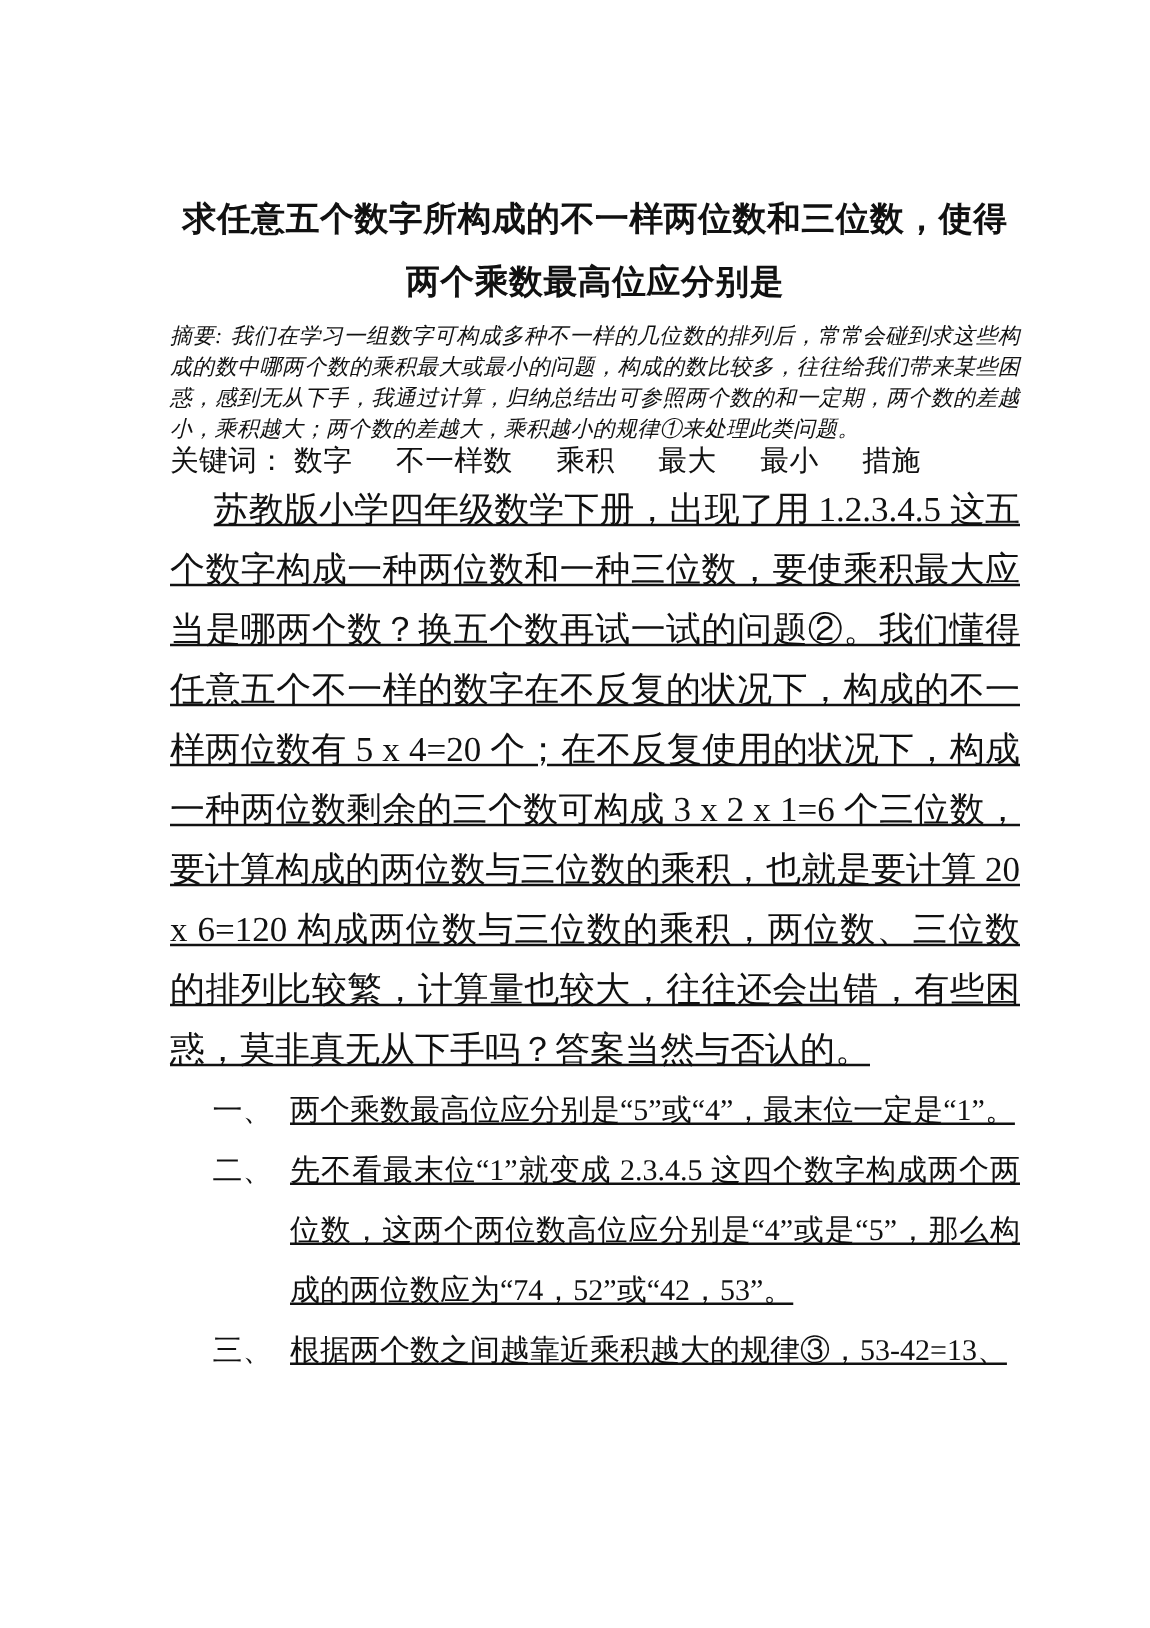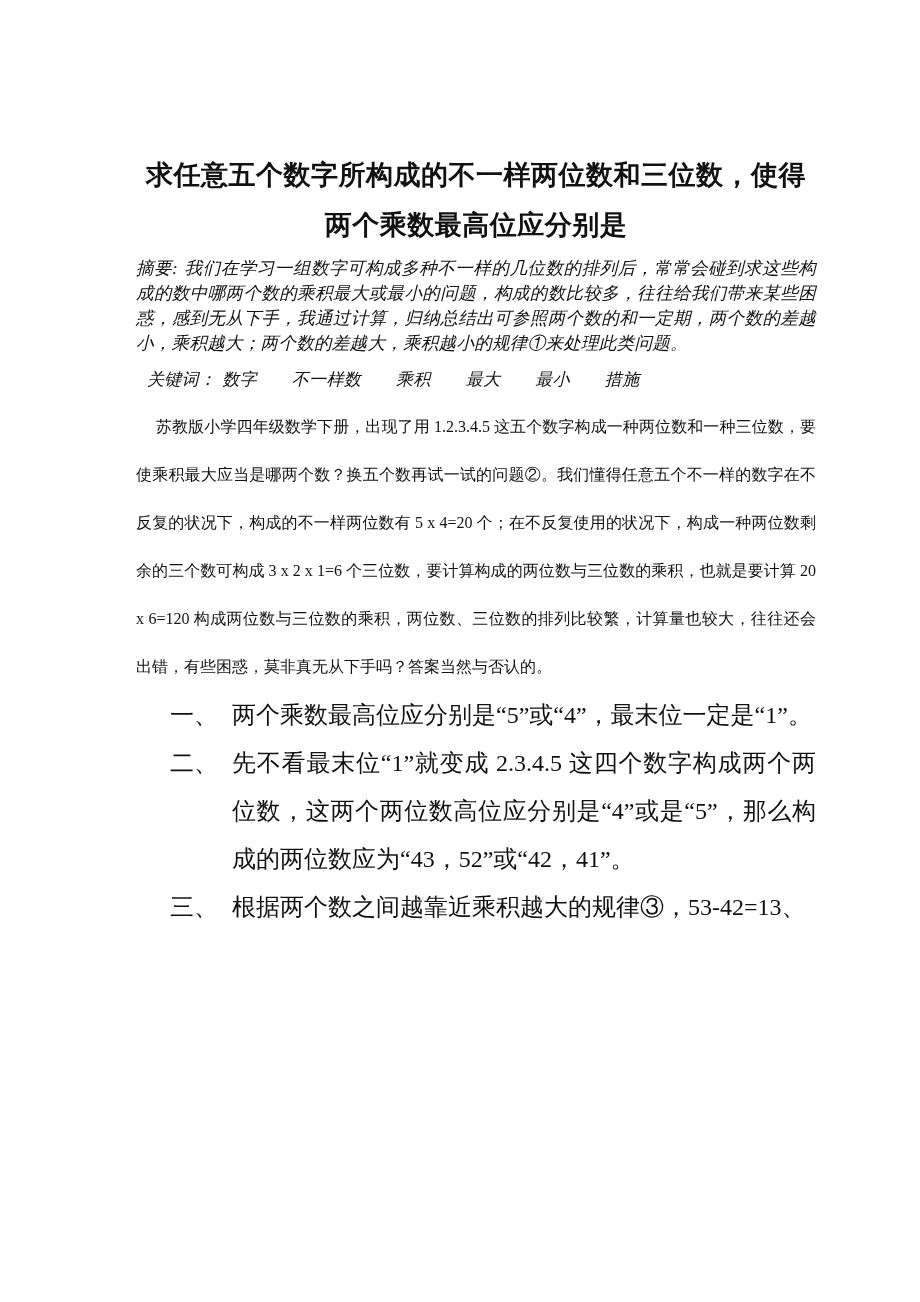--- a/index.html
+++ b/index.html
@@ -31,51 +31,52 @@
   .abstract {
     margin: 6px 0 0 0;
     font-size: 17.5px;
     line-height: 25px;
     text-align: justify;
     font-style: italic;
     letter-spacing: 0.3px;
   }
   .ab-label { margin-right: 0.35em; }
   .keywords {
-    margin: 11px;
-    font-size: 17px;
+    margin: 0;
+    font-size: 23px;
     line-height: 25px;
-    font-style: italic;
     white-space: nowrap;
     letter-spacing: 0.3px;
   }
   .kw-label { margin-right: 6px; }
   .kw { margin-right: 35px; }
   .body-para {
     margin: 0;
-    font-size: 16px;
+    font-size: 28px;
     line-height: 48px;
     text-align: justify;
     text-indent: 1.25em;
+    text-decoration: underline;
   }
   .body-para.first { margin-top: 4px; }
   .num-list {
     margin: 0 0 0 34px;
     font-size: 24px;
     line-height: 48px;
   }
   .list-item { display: flex; }
   .list-marker {
     flex: 0 0 50px;
     margin-right: 12px;
     white-space: nowrap;
   }
   .list-text {
     flex: 1;
     text-align: justify;
+    text-decoration: underline;
   }
 </style>
 </head>
 <body>
 
 <div class="page">
 
   <h1 class="doc-title">
     <span class="t-line">求任意五个数字所构成的不一样两位数和三位数，使得</span>
     <span class="t-line">两个乘数最高位应分别是</span>
@@ -92,21 +93,21 @@
   <p class="body-para first">苏教版小学四年级数学下册，出现了用 1.2.3.4.5 这五个数字构成一种两位数和一种三位数，要使乘积最大应当是哪两个数？换五个数再试一试的问题②。我们懂得任意五个不一样的数字在不反复的状况下，构成的不一样两位数有 5 x 4=20 个；在不反复使用的状况下，构成一种两位数剩余的三个数可构成 3 x 2 x 1=6 个三位数，要计算构成的两位数与三位数的乘积，也就是要计算 20 x 6=120 构成两位数与三位数的乘积，两位数、三位数的排列比较繁，计算量也较大，往往还会出错，有些困惑，莫非真无从下手吗？答案当然与否认的。</p>
 
 
   <div class="num-list">
     <div class="list-item">
       <span class="list-marker">一、</span>
       <span class="list-text">两个乘数最高位应分别是“5”或“4”，最末位一定是“1”。</span>
     </div>
     <div class="list-item">
       <span class="list-marker">二、</span>
-      <span class="list-text">先不看最末位“1”就变成 2.3.4.5 这四个数字构成两个两位数，这两个两位数高位应分别是“4”或是“5”，那么构成的两位数应为“43，52”或“42，41”。</span>
+      <span class="list-text">先不看最末位“1”就变成 2.3.4.5 这四个数字构成两个两位数，这两个两位数高位应分别是“4”或是“5”，那么构成的两位数应为“74，52”或“42，53”。</span>
     </div>
     <div class="list-item">
       <span class="list-marker">三、</span>
       <span class="list-text">根据两个数之间越靠近乘积越大的规律③，53-42=13、</span>
     </div>
   </div>
 
 </div>
 
 </body></html>

